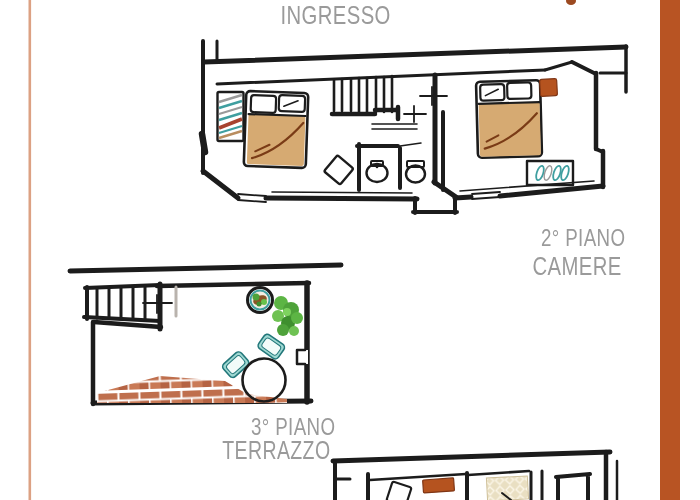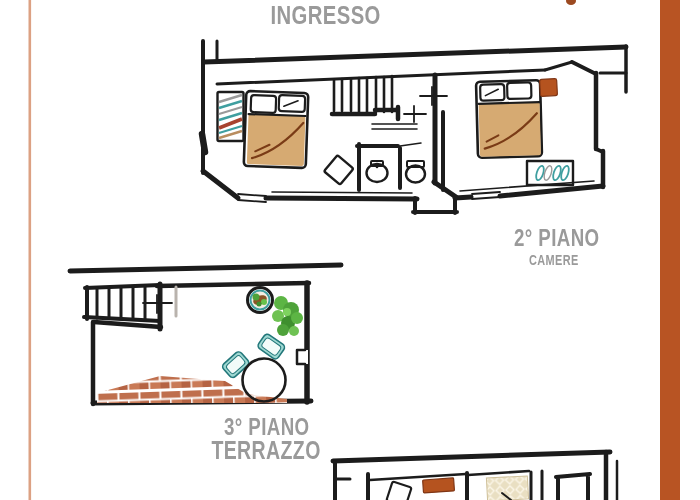--- a/index.html
+++ b/index.html
@@ -1,21 +1,21 @@
 <!DOCTYPE html>
 <html style="--wall: #1c1c1c; --text: #9a9a9a; --blanket: #d6aa72; --blanket_line: #7a3b16; --nightstand: #b5531f; --teal: #3f9fa0; --brick: #bf6f4d; --brick_alt1: #b56343; --brick_alt2: #c97a56; --plant_green: #5cb544; --plant_dark: #3e8f2e; --rug_base: #e9dfc2; --rug_line: #fbf6e8; --chair_fill: #9fd8d2; --chair_border: #22777a; --left_line: #dca183; --right_bar: #b85423; --top_dot: #9c4a21;"><head>
 <meta charset="utf-8">
 <style>
   html,body{margin:0;padding:0;background:#fff;}
   #stage{position:relative;width:700px;height:500px;background:#fff;overflow:hidden;
          font-family:"Liberation Sans",sans-serif;}
   #plansvg{position:absolute;left:0;top:0;}
   .w{stroke:var(--wall,#1c1c1c);fill:none;stroke-linecap:round;stroke-linejoin:round;}
-  .label{position:absolute;color:var(--text,#9a9a9a);text-align:center;line-height:1;
-         letter-spacing:.5px;font-weight:bold;white-space:nowrap;}
+  .label{position:absolute;color:var(--text,#9a9a9a);text-align:right;line-height:1;
+         letter-spacing:.5px;font-weight:normal;white-space:nowrap;}
   .cond{display:inline-block;transform:scaleX(.78);transform-origin:center;}
 </style>
 </head>
 <body>
 
 <div id="stage">
 
   <svg id="plansvg" width="700" height="500" viewBox="0 0 700 500">
     <defs>
       <pattern id="brickPat" width="21" height="18" patternUnits="userSpaceOnUse" patternTransform="rotate(-2)">
@@ -226,21 +226,21 @@
       <path class="w" stroke-width="2" d="M502,493 L511,500"></path>
     </g>
   </svg>
 
   <div class="label" style="left:246px;top:2px;width:160px;font-size:26px;">
     <span class="cond">INGRESSO</span>
   </div>
   <div class="label" style="left:477px;top:226px;width:160px;font-size:24px;">
     <span class="cond">2° PIANO</span>
   </div>
-  <div class="label" style="left:474px;top:253px;width:160px;font-size:14px;">
+  <div class="label" style="left:474px;top:253px;width:160px;font-size:26px;">
     <span class="cond">CAMERE</span>
   </div>
   <div class="label" style="left:187px;top:415px;width:160px;font-size:24px;">
     <span class="cond">3° PIANO</span>
   </div>
   <div class="label" style="left:186px;top:438px;width:160px;font-size:25px;">
     <span class="cond">TERRAZZO</span>
   </div>
 
 </div>

